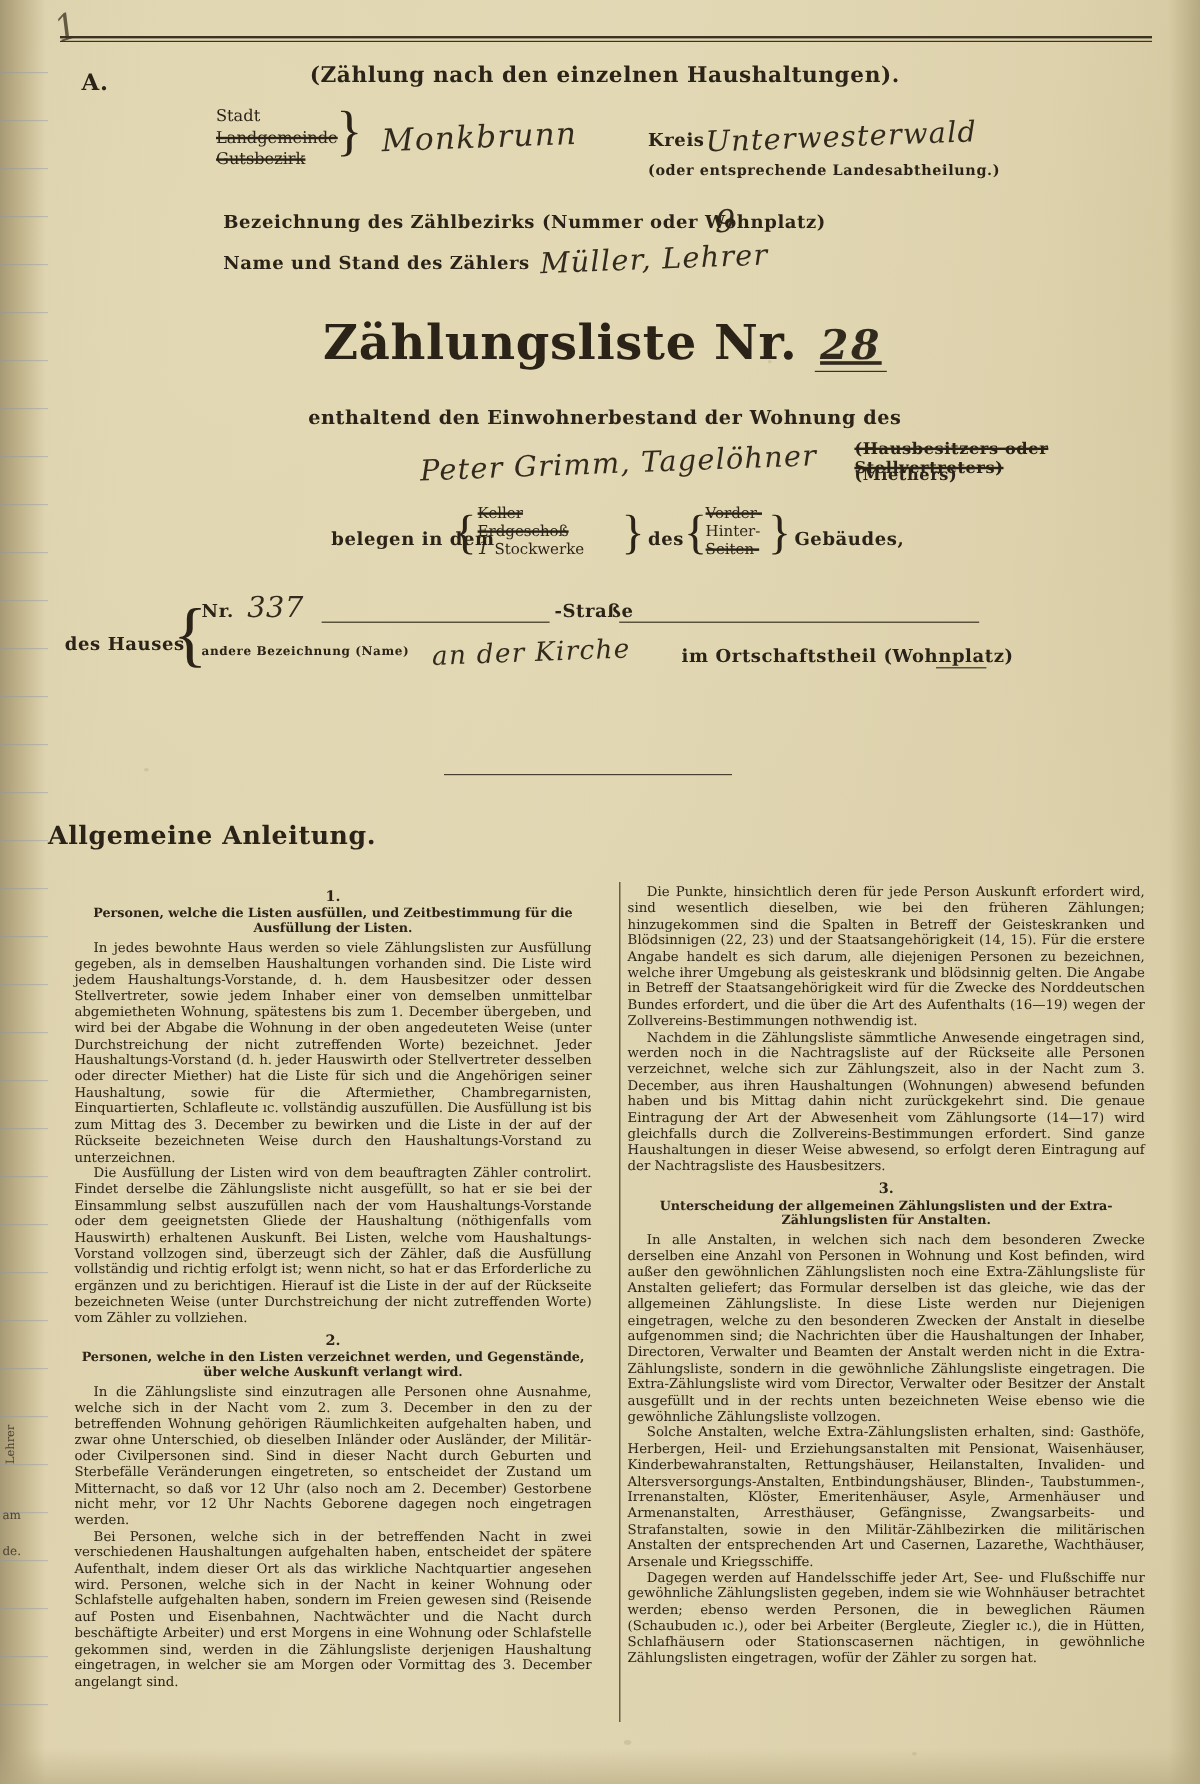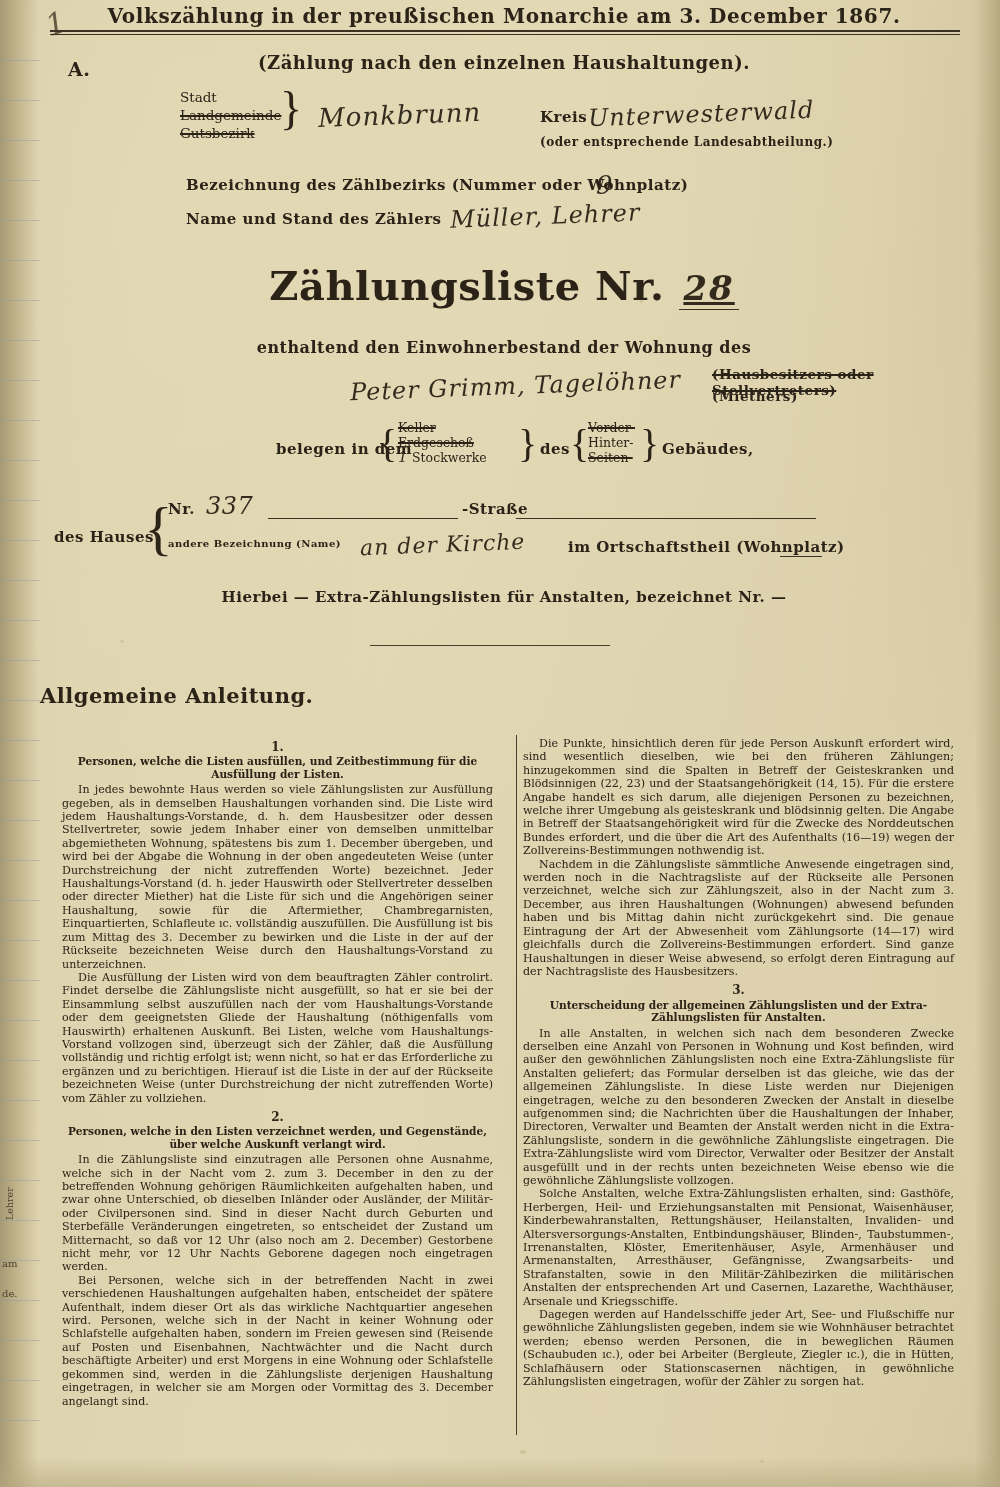--- a/index.html
+++ b/index.html
@@ -300,21 +300,20 @@
   <div class="speckle" style="left:640px;top:300px;width:3px;height:3px"></div>
   <div class="speckle" style="left:880px;top:960px;width:5px;height:4px"></div>
   <div class="speckle" style="left:300px;top:1200px;width:3px;height:3px"></div>
   <div class="speckle" style="left:520px;top:1450px;width:6px;height:4px"></div>
   <div class="speckle" style="left:760px;top:1460px;width:4px;height:3px"></div>
 
   <div class="corner-scribble">1</div>
 
   <div class="sheet">
 
-    <div class="hdr-title fraktur">Volkszählung in der preußischen Monarchie am 3. December 1867.</div>
     <div class="rule-top hdr-rule1"></div>
     <div class="rule-top hdr-rule2"></div>
 
     <div class="letter-a fraktur">A.</div>
     <div class="sub-title fraktur">(Zählung nach den einzelnen Haushaltungen).</div>
 
     <div class="braceblock">
       <div>Stadt</div>
       <div class="strike">Landgemeinde</div>
       <div class="strike">Gutsbezirk</div>
@@ -389,21 +388,20 @@
 
     <div class="row fraktur" style="left:128px; top:538px; font-size:10px;">
       <span>andere Bezeichnung (Name)</span>
     </div>
     <div class="row" style="left:320px; top:532px;">
       <span class="hand" style="font-size:22px;">an der Kirche</span>
     </div>
     <div class="row fraktur" style="left:528px; top:538px; font-size:15px;">im Ortschaftstheil (Wohnplatz)</div>
     <div class="line" style="left:740px; top:556px; width:42px;"></div>
 
-    <div class="row fraktur center" style="left:0; right:0; width:100%; top:588px; font-size:15px;">Hierbei — Extra-Zählungslisten für Anstalten, bezeichnet Nr. —</div>
 
     <div class="divider"></div>
 
     <div class="instr-title fraktur">Allgemeine Anleitung.</div>
 
     <div class="vsep"></div>
 
     <div class="columns">
       <div class="col left">
         <div class="sec-num">1.</div>

